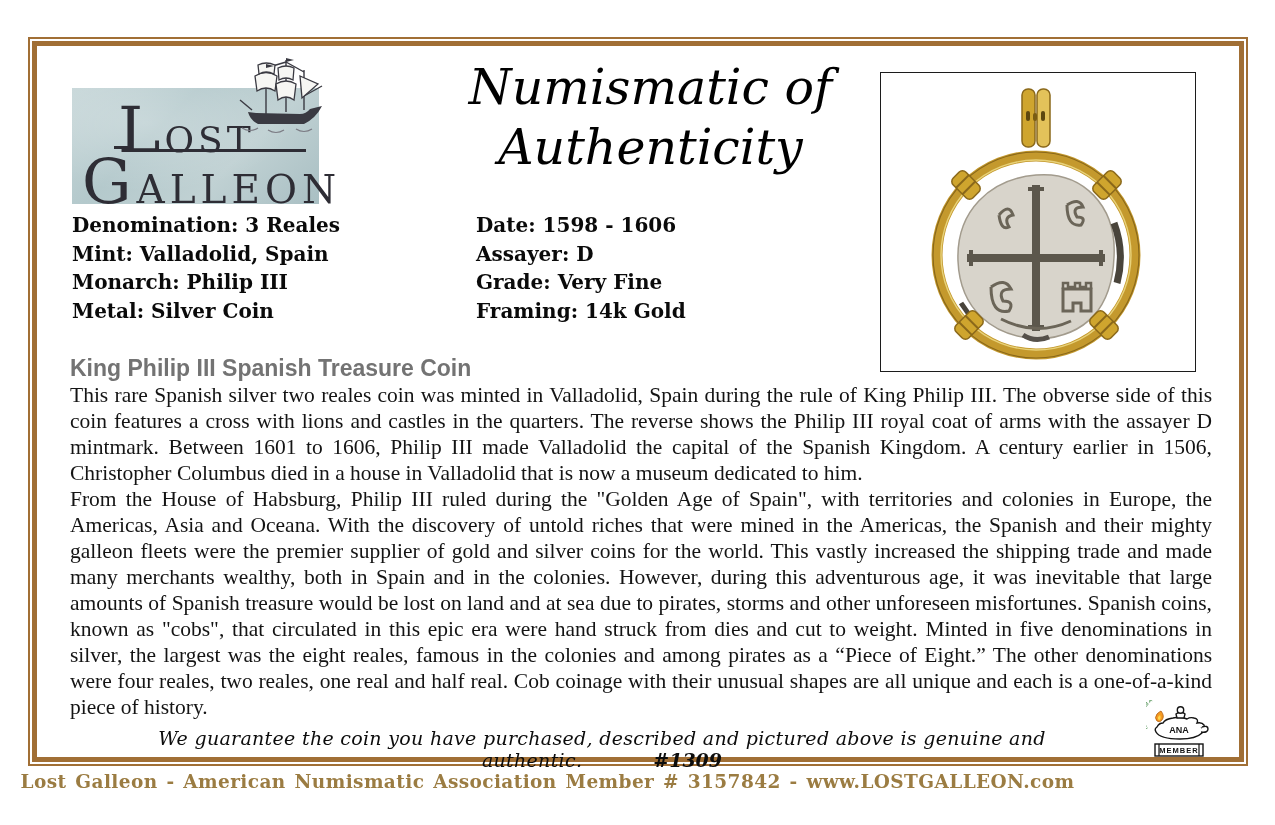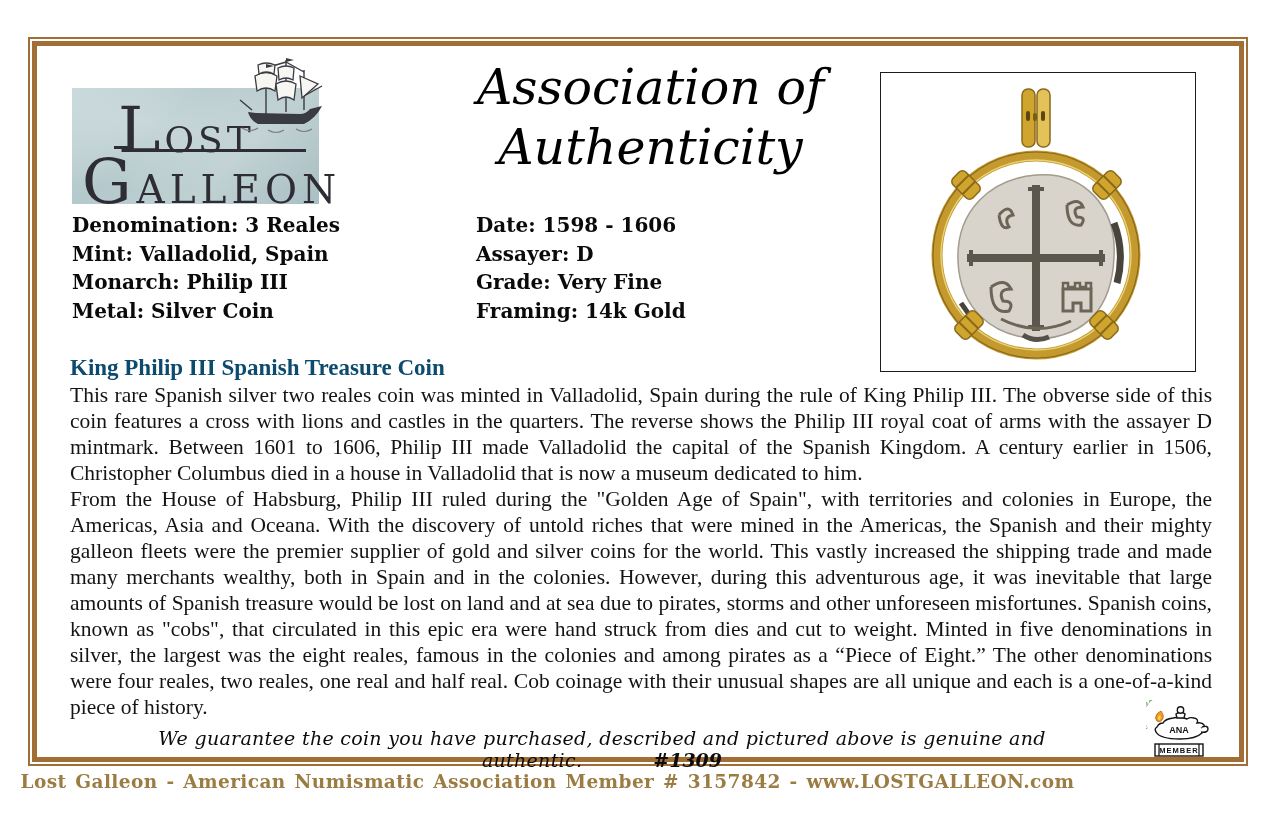--- a/index.html
+++ b/index.html
@@ -65,22 +65,22 @@
   }
   .details.left { left:72px; }
   .details.right { left:444px;margin-left:32px; }
 
   
   .body-text {
     position:absolute; left:70px; top:354px; width:1142px;
     font-family:"Liberation Serif", serif; font-size:21.5px; line-height:26px; color:#141414;
   }
   .body-text h2 {
-    font-size:23px; font-weight:bold; line-height:28px; color:#0c4a6e;
-    font-family:Liberation Serif, serif;
+    font-size:23px; font-weight:bold; line-height:28px; color:#737373;
+    font-family:Liberation Sans, sans-serif;
   }
   .body-text p { text-align:justify; }
 
   
   .guarantee {
     position:absolute; left:42px; top:727px; width:1120px; text-align:center;
     font-style:italic; font-size:19px; letter-spacing:.3px; color:#0c0c0c;
     font-family:"DejaVu Serif", serif;
   }
   .guarantee .number { font-weight:bold; margin-left:71px; letter-spacing:0; }
@@ -130,21 +130,21 @@
     <path d="M48 2 L56 4 L48 6 Z"></path>
   </g>
   <g stroke="#7b7b84" stroke-width="1.2" fill="none">
     <path d="M4 72 q8 5 16 0"></path>
     <path d="M30 74 q8 5 16 0"></path>
     <path d="M58 73 q8 5 16 0"></path>
   </g>
 </svg>
 
 <div class="title">
-  <div>Association of</div>
+  <div>Numismatic of</div>
   <div>Authenticity</div>
 </div>
 
 <div class="photo">
   <svg width="314" height="298" viewBox="0 0 314 298">
 
     <g>
       <rect x="141" y="16" width="13" height="58" rx="6" fill="#cfa52e" stroke="#8a681a" stroke-width="1.5"></rect>
       <rect x="156" y="16" width="13" height="58" rx="6" fill="#e3c25a" stroke="#8a681a" stroke-width="1.5"></rect>
       <rect x="145" y="38" width="4" height="10" rx="2" fill="#5d470f"></rect>

